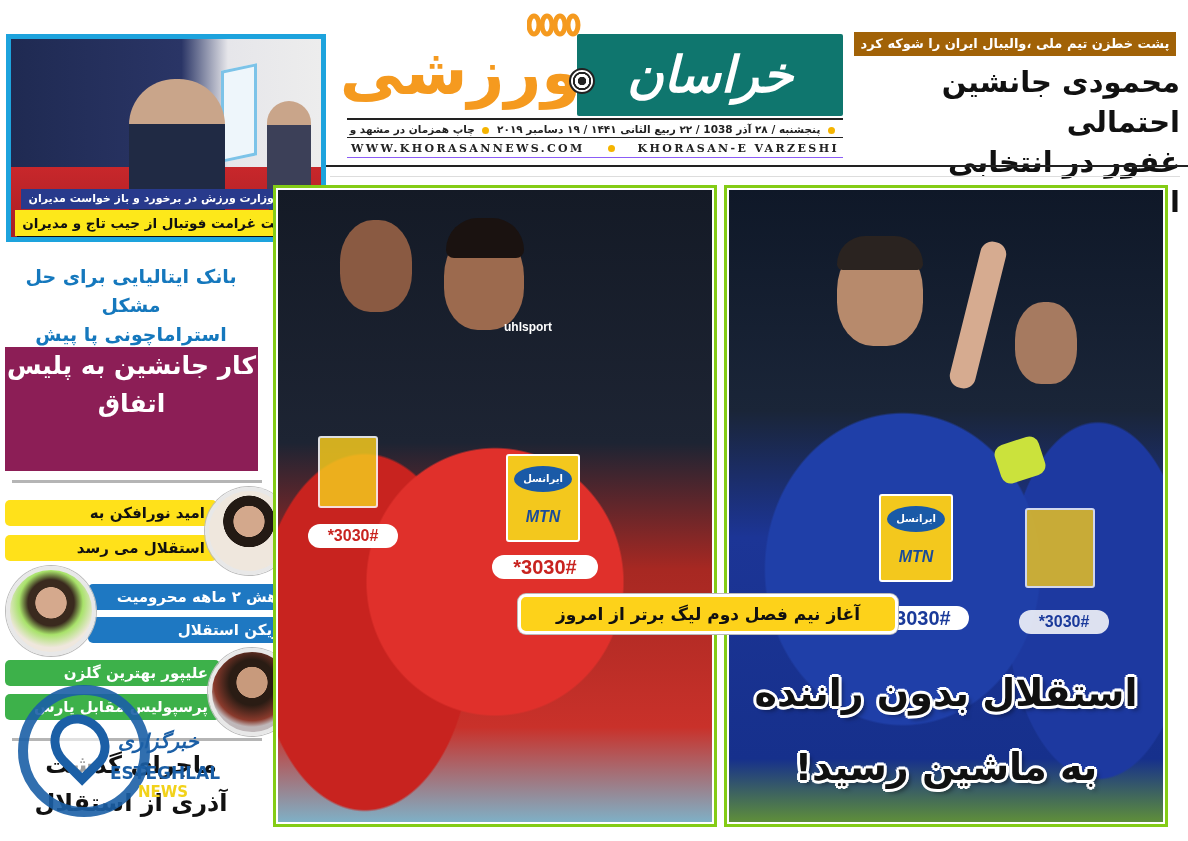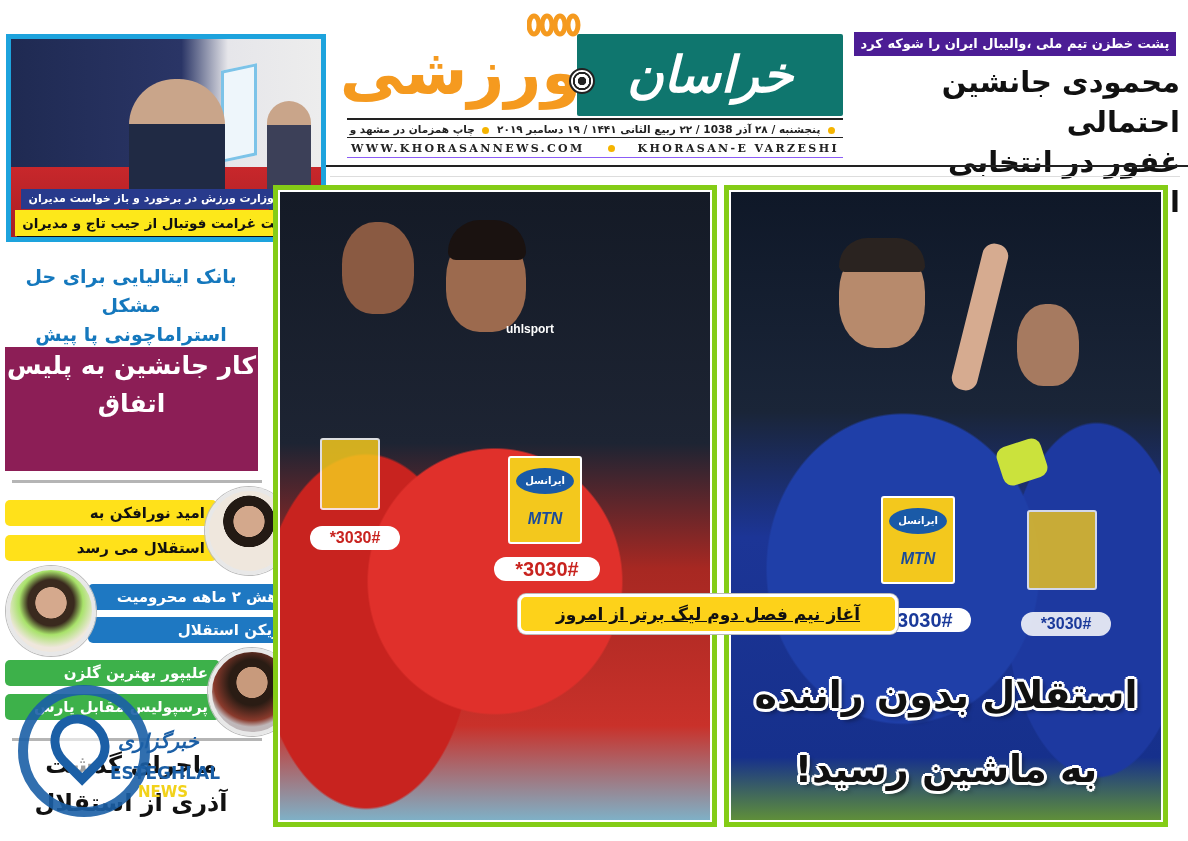--- a/index.html
+++ b/index.html
@@ -20,21 +20,21 @@
   .loops { position: absolute; left: 178px; top: 0; width: 54px; height: 26px; }
 
   .date-line { left: 347px; top: 118px; width: 496px; height: 20px; border-top: 2px solid #222; border-bottom: 1px solid #222;
     font-size: 10.5px; font-weight: bold; color: #222; line-height: 18px; padding-right: 4px; white-space: nowrap; overflow: hidden; }
   .dot { display: inline-block; width: 7px; height: 7px; border-radius: 50%; background: #f5b400; margin: 0 4px; vertical-align: middle; }
   .web-line { left: 347px; top: 140px; width: 496px; height: 18px; border-bottom: 1px solid #8b5cf6;
     font-family: "DejaVu Serif", serif; font-size: 11px; font-weight: bold; color: #222; letter-spacing: 2.4px;
     direction: ltr; display: flex; justify-content: space-between; align-items: center; padding: 0 4px; }
 
   
-  .kicker-red { left: 854px; top: 32px; width: 322px; height: 24px; background: #4c1d95; color: #fff;
+  .kicker-red { left: 854px; top: 32px; width: 322px; height: 24px; background: #a16207; color: #fff;
     font-size: 13px; font-weight: bold; text-align: center; line-height: 24px; }
   .tr-headline { left: 852px; top: 62px; width: 328px; height: 90px; color: #111;
     font-size: 29px; font-weight: bold; line-height: 40px; }
 
   .rule-top { left: 270px; top: 165px; width: 918px; height: 0; border-top: 2px solid #222; }
   .rule-top2 { left: 330px; top: 176px; width: 850px; height: 0; border-top: 1px solid #ddd; }
 
   
   .tl-box { left: 6px; top: 34px; width: 320px; height: 208px; border: 5px solid #1da3dd; overflow: hidden;
     background: linear-gradient(90deg, #1f2a52 0%, #2a3566 55%, #e6e6ea 70%, #ededed 100%); }
@@ -73,21 +73,21 @@
 
   
   .wm { left: 18px; top: 685px; width: 230px; height: 150px; pointer-events: none; }
   .wm-circle { position: absolute; left: 0; top: 0; width: 132px; height: 132px; border-radius: 50%; border: 10px solid #1b5fa6; opacity: 0.9; }
   .wm-drop { position: absolute; left: 34px; top: 28px; width: 56px; height: 62px; border-radius: 50% 50% 50% 0; transform: rotate(-45deg); border: 9px solid #1b5fa6; background: rgba(255,255,255,0.6); }
   .wm-fa { position: absolute; left: 100px; top: 44px; font-size: 20px; font-weight: bold; color: #1b5fa6; font-style: italic; }
   .wm-en { position: absolute; left: 92px; top: 78px; font-size: 17px; font-weight: bold; color: #1b5fa6; direction: ltr; }
   .wm-news { position: absolute; left: 120px; top: 98px; font-size: 15px; font-weight: bold; color: #f2d21a; direction: ltr; }
 
   
-  .photo-frame { position: absolute; top: 185px; height: 642px; border: 5px solid #84cc16; background: #fff; padding: 2px; }
+  .photo-frame { position: absolute; top: 185px; height: 642px; border: 3px solid #84cc16; background: #fff; padding: 2px; }
   .photo-left { left: 273px; width: 444px; }
   .photo-right { left: 724px; width: 444px; }
   .photo { position: relative; width: 100%; height: 100%; overflow: hidden; }
   .photo-left .photo { background:
       radial-gradient(ellipse 42% 30% at 50% 62%, #e0302b 0 70%, transparent 71%),
       radial-gradient(ellipse 35% 40% at 20% 70%, #c8231f 0 70%, transparent 71%),
       linear-gradient(180deg, #141a26 0%, #1d2433 40%, #a72822 60%, #c9312a 85%, #7fb0c6 100%); }
   .photo-right .photo { background:
       radial-gradient(ellipse 45% 35% at 40% 60%, #1f3fa8 0 70%, transparent 71%),
       radial-gradient(ellipse 30% 40% at 85% 65%, #1d39a0 0 70%, transparent 71%),
@@ -96,21 +96,21 @@
   .sponsor { position: absolute; width: 74px; height: 88px; background: #f3c81d; border: 2px solid #fff; border-radius: 3px; }
   .sponsor .oval { position: absolute; left: 6px; top: 10px; width: 58px; height: 26px; border-radius: 50%; background: #1a5aa7; color: #fff; font-size: 10px; font-weight: bold; text-align: center; line-height: 26px; }
   .sponsor .mtn { position: absolute; left: 0; right: 0; top: 52px; text-align: center; direction: ltr; font-family: "Liberation Sans", sans-serif; font-size: 16px; font-weight: bold; font-style: italic; color: #1a4b9a; }
   .code { position: absolute; height: 24px; background: #fff; border-radius: 12px; color: #c8231f; font-family: "Liberation Sans", sans-serif; font-size: 20px; font-weight: bold; line-height: 24px; text-align: center; direction: ltr; padding: 0 6px; }
 
   .big-headline { position: absolute; left: 0; right: 0; text-align: center; color: #111; font-weight: bold;
     font-size: 38px; line-height: 74px;
     text-shadow: 3px 0 0 #fff, -3px 0 0 #fff, 0 3px 0 #fff, 0 -3px 0 #fff, 2px 2px 0 #fff, -2px -2px 0 #fff, 2px -2px 0 #fff, -2px 2px 0 #fff, 4px 4px 4px rgba(0,0,0,0.4); }
 
   .center-banner { left: 518px; top: 594px; width: 380px; height: 40px; background: #fdd21a; border: 3px solid #fff;
-    border-radius: 8px; box-shadow: 0 0 0 1px #bbb; color: #111; font-size: 17px; font-weight: bold; line-height: 34px; text-align: center; text-decoration: underline; }
+    border-radius: 8px; box-shadow: 0 0 0 1px #bbb; color: #111; font-size: 17px; font-weight: bold; line-height: 34px; text-align: center; }
 </style>
 </head>
 <body>
 
 <div class="abs masthead">
   <div class="logo-orange">
     <svg class="loops" viewBox="0 0 54 26">
       <g fill="none" stroke="#f59a1f" stroke-width="5">
         <ellipse cx="7" cy="13" rx="5" ry="9"></ellipse>
           <ellipse cx="20" cy="13" rx="5" ry="9"></ellipse>

